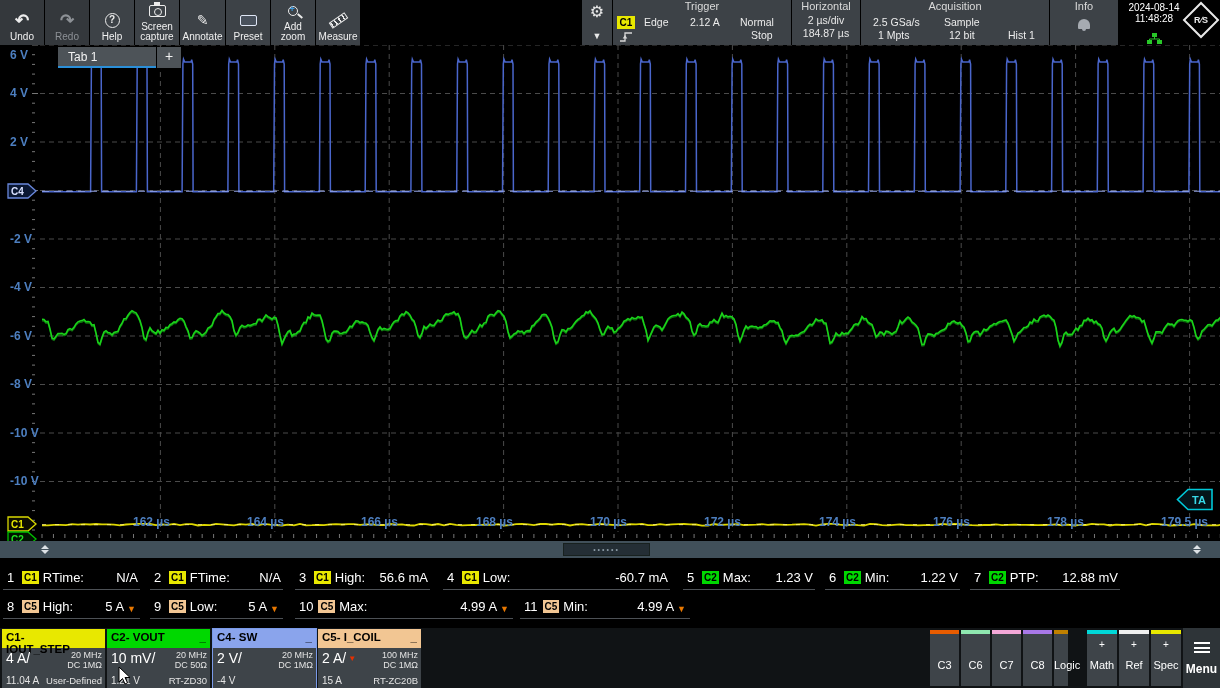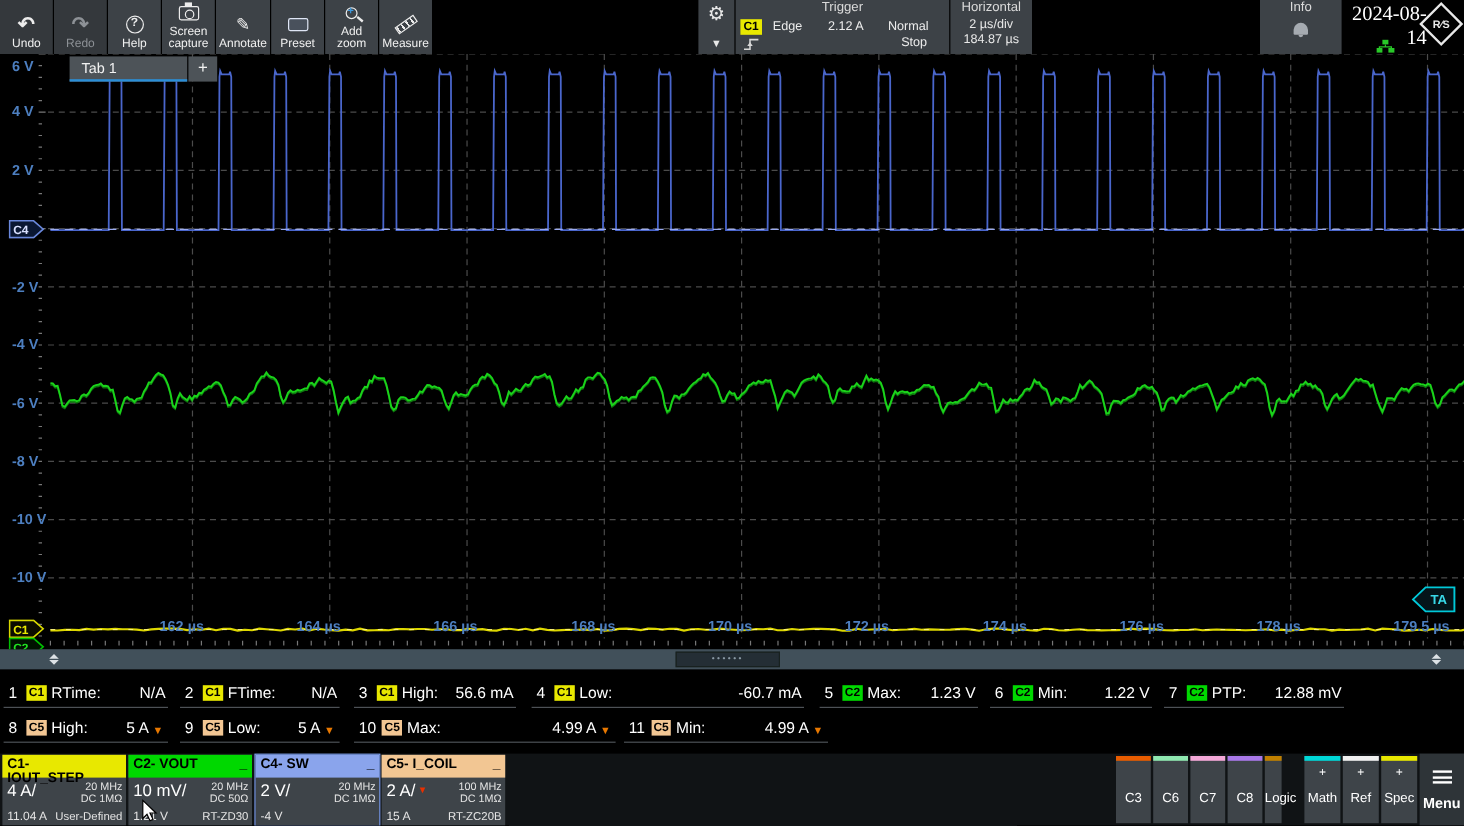--- a/index.html
+++ b/index.html
@@ -35,21 +35,21 @@
 
   .tblock { position:absolute; top:0; height:45px; background:#3d4247; }
   .tblock .hd { font-size:11px; color:#dadada; text-align:center; margin-top:0; }
   .small-txt { font-size:10.5px; color:#ececec; position:absolute; white-space:nowrap; }
   .badge { font-size:10px; font-weight:bold; color:#000; padding:0 2.5px; height:13px; line-height:13px; display:inline-block; }
   .gear-cell { position:absolute; top:0; height:45px; background:#3d4247; display:flex;
     flex-direction:column; align-items:center; justify-content:space-between; padding:2px 0 4px 0; }
   .bell { width:12px; height:10px; background:#a6abb1; border-radius:6px 6px 1px 1px; position:relative; display:block; margin:0 auto; }
   .bell::after { content:""; position:absolute; left:4px; top:10px; width:4px; height:2px; background:#a6abb1; border-radius:0 0 2px 2px; }
   #datetime { position:absolute; left:1119px; top:0; width:101px; height:45px; background:#000; }
-  .dt-txt { font-size:17px; color:#fff; text-align:right; width:70px;font-family:Liberation Serif, serif; }
+  .dt-txt { font-size:10px; color:#fff; text-align:center; width:70px; }
   .rs-logo { position:absolute; right:6px; top:7px; width:26px; height:26px; border:2px solid #e8e8e8;
     transform:rotate(45deg); display:flex; align-items:center; justify-content:center; }
   .rs-logo span { transform:rotate(-45deg); font-size:9px; font-weight:bold; color:#e8e8e8; }
 
   
   #tab1 { position:absolute; left:58px; top:47px; width:98px; height:21px; background:#4d5358;
     border-bottom:2px solid #2b8fd8; font-size:12px; color:#f2f2f2; padding:3px 0 0 10px; z-index:30; }
   #tab-add { position:absolute; left:157px; top:47px; width:24px; height:21px; background:#4d5358;
     font-size:14px; color:#f2f2f2; text-align:center; line-height:19px; z-index:30; }
 
@@ -168,20 +168,28 @@
     </svg>
     <span class="small-txt" style="left:138px;top:29px">Stop</span>
   </div>
 
   <div class="tblock" style="left:792px;width:68px">
     <div class="hd">Horizontal</div>
     <div style="font-size:10.5px;text-align:center;margin-top:2px">2 µs/div</div>
     <div style="font-size:10.5px;text-align:center;margin-top:1px">184.87 µs</div>
   </div>
 
+  <div class="tblock" style="left:861px;width:188px">
+    <div class="hd">Acquisition</div>
+    <span class="small-txt" style="left:12px;top:16px">2.5 GSa/s</span>
+    <span class="small-txt" style="left:83px;top:16px">Sample</span>
+    <span class="small-txt" style="left:17px;top:29px">1 Mpts</span>
+    <span class="small-txt" style="left:88px;top:29px">12 bit</span>
+    <span class="small-txt" style="left:147px;top:29px">Hist 1</span>
+  </div>
 
   <div class="tblock" style="left:1050px;width:68px">
     <div class="hd">Info</div>
     <span class="bell" style="margin-top:7px"></span>
   </div>
 
   <div id="datetime">
     <div class="dt-txt" style="margin-top:2px">2024-08-14</div>
     <div class="dt-txt">11:48:28</div>
     <svg class="abs" style="left:28px;top:33px" width="16" height="11">

